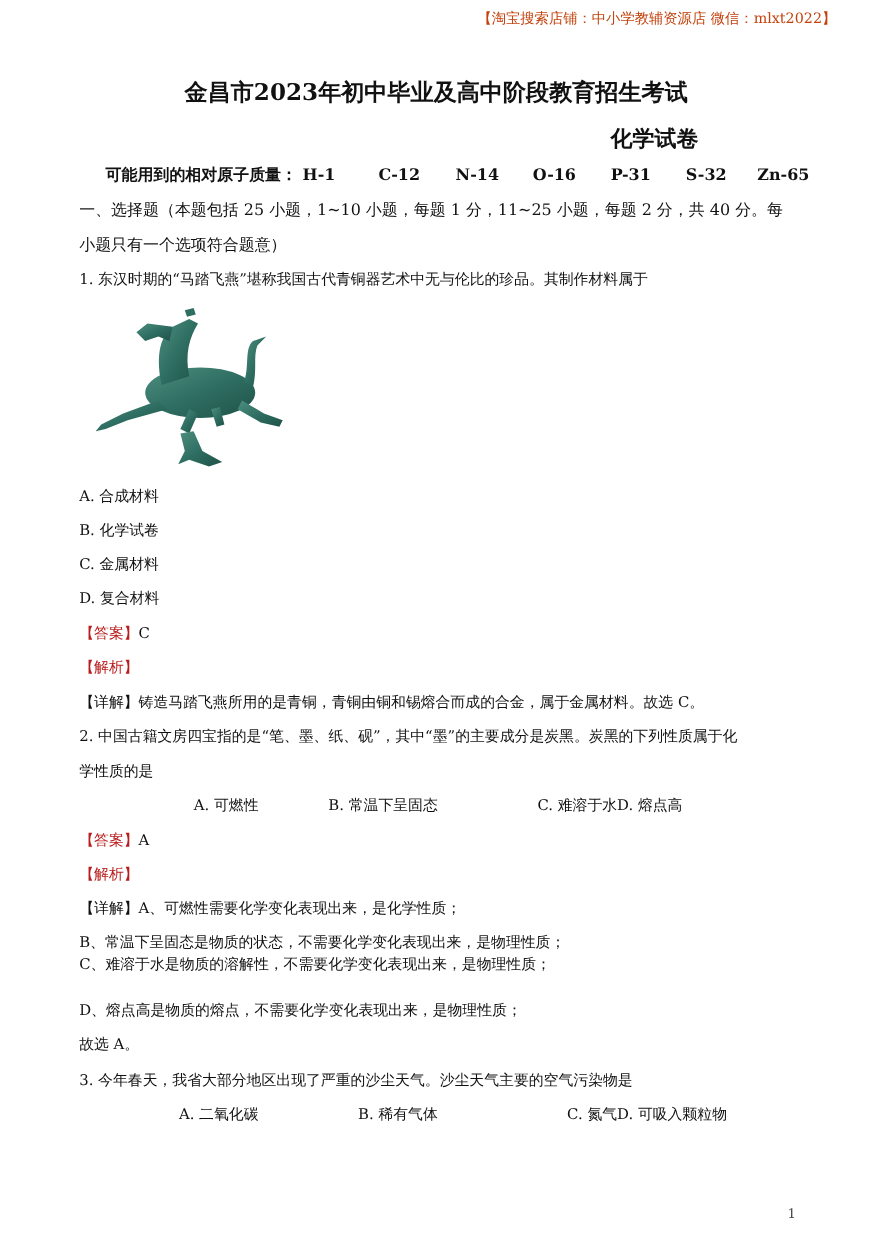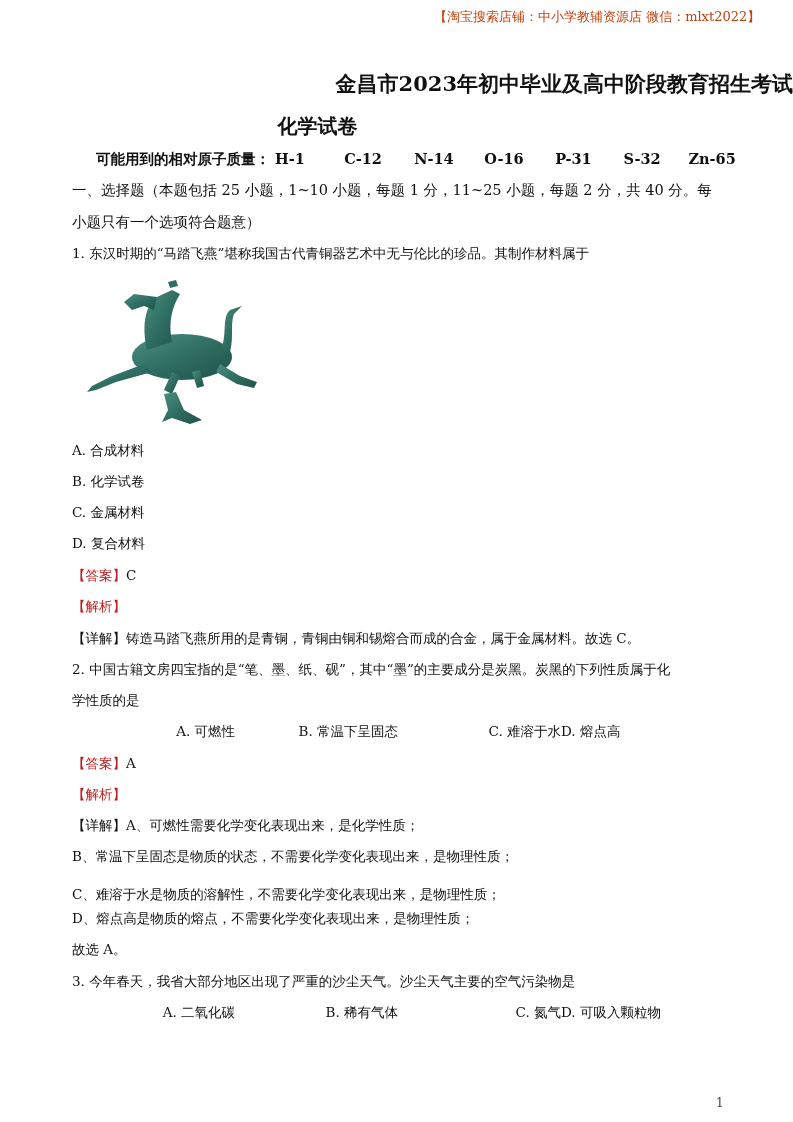--- a/index.html
+++ b/index.html
@@ -3,22 +3,22 @@
 <meta charset="utf-8">
 <style>
   html, body { margin: 0; padding: 0; background: #ffffff; }
   body {
     width: 793px; height: 1122px; position: relative; overflow: hidden;
     font-family: "DejaVu Serif", "Liberation Serif", serif;
     color: #111111;
   }
   .abs { position: absolute; white-space: nowrap; }
   .watermark { top: 8px; left: 434px; font-size: 13px; color: #c2410c; }
-  .title1 { top: 70px; left: 0; width: 793px; text-align: right; font-size: 21px; font-weight: bold; }
-  .title2 { top: 113px; left: 0; width: 635px; text-align: center; font-size: 20px; font-weight: bold; }
+  .title1 { top: 70px; left: 0; width: 793px; text-align: center; font-size: 21px; font-weight: bold; }
+  .title2 { top: 113px; left: 0; width: 635px; text-align: right; font-size: 20px; font-weight: bold; }
   .atomic { top: 150px; left: 72px; font-size: 14.5px; font-weight: bold; margin-left: 24px; }
   .atomic span.item { display: inline-block; }
   .section { left: 72px; font-size: 14.5px; font-weight: normal; }
   .line { left: 72px; font-size: 13.5px; }
   .blue { color: #b91c1c; }
   .opt4 { display: inline-block; width: 163px; text-align: right; }
   .figure { position: absolute; top: 272px; left: 72px; width: 190px; height: 164px; }
   .pagenum { top: 1096px; left: 716px; font-size: 12px; color: #444; }
 </style>
 </head>
@@ -94,21 +94,21 @@
   <span class="opt4">A.  可燃性</span><span class="opt4">B.  常温下呈固态</span><span class="opt4">C.  难溶于水</span><span>D.  熔点高</span>
 </div>
 <div class="abs line" style="top:755px">
   <span class="blue">【答案】</span><span>A</span>
 </div>
 <div class="abs line blue" style="top:786px">【解析】</div>
 <div class="abs line" style="top:817px">
   <span>【详解】</span><span>A、可燃性需要化学变化表现出来，是化学性质；</span>
 </div>
 <div class="abs line" style="top:848px">B、常温下呈固态是物质的状态，不需要化学变化表现出来，是物理性质；</div>
-<div class="abs line" style="top:886px">C、难溶于水是物质的溶解性，不需要化学变化表现出来，是物理性质；</div>
+<div class="abs line" style="top:868px">C、难溶于水是物质的溶解性，不需要化学变化表现出来，是物理性质；</div>
 <div class="abs line" style="top:910px">D、熔点高是物质的熔点，不需要化学变化表现出来，是物理性质；</div>
 <div class="abs line" style="top:941px">故选 A。</div>
 
 <div class="abs line" style="top:973px">3. 今年春天，我省大部分地区出现了严重的沙尘天气。沙尘天气主要的空气污染物是</div>
 <div class="abs line" style="top:1004px">
   <span class="opt4">A.  二氧化碳</span><span class="opt4">B.  稀有气体</span><span class="opt4">C.  氮气</span><span>D.  可吸入颗粒物</span>
 </div>
 
 <div class="abs pagenum">1</div>
 

